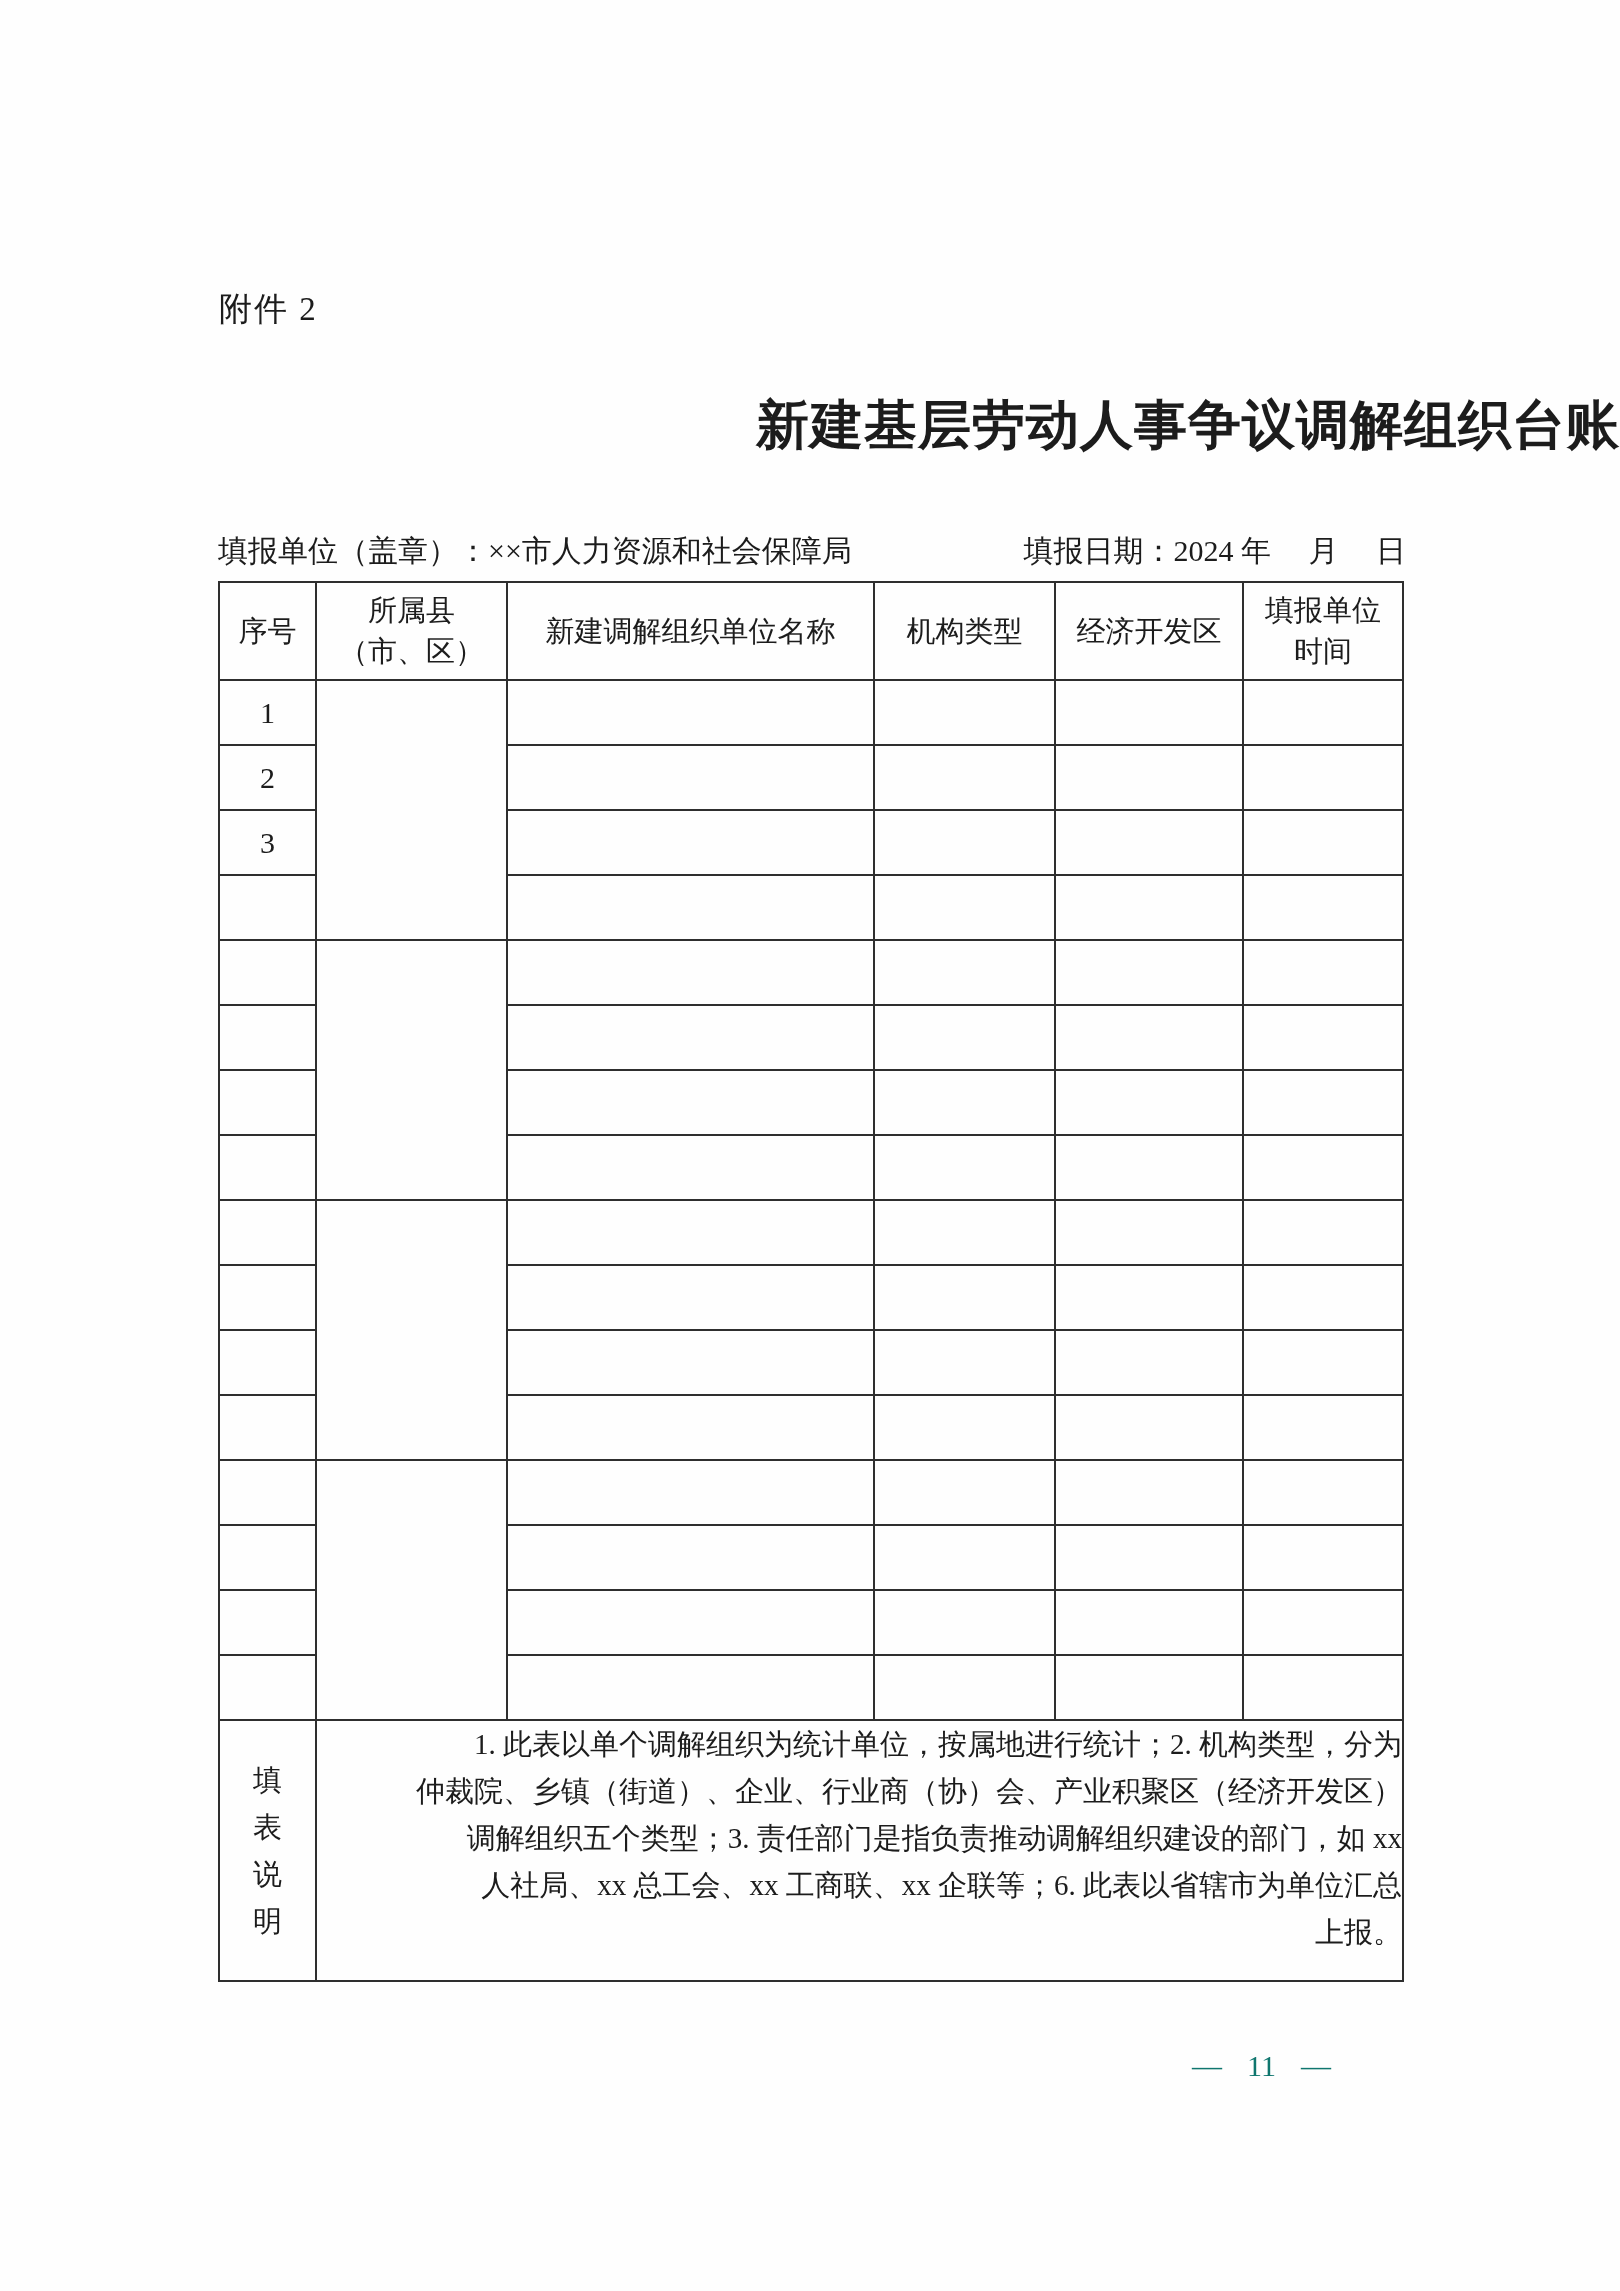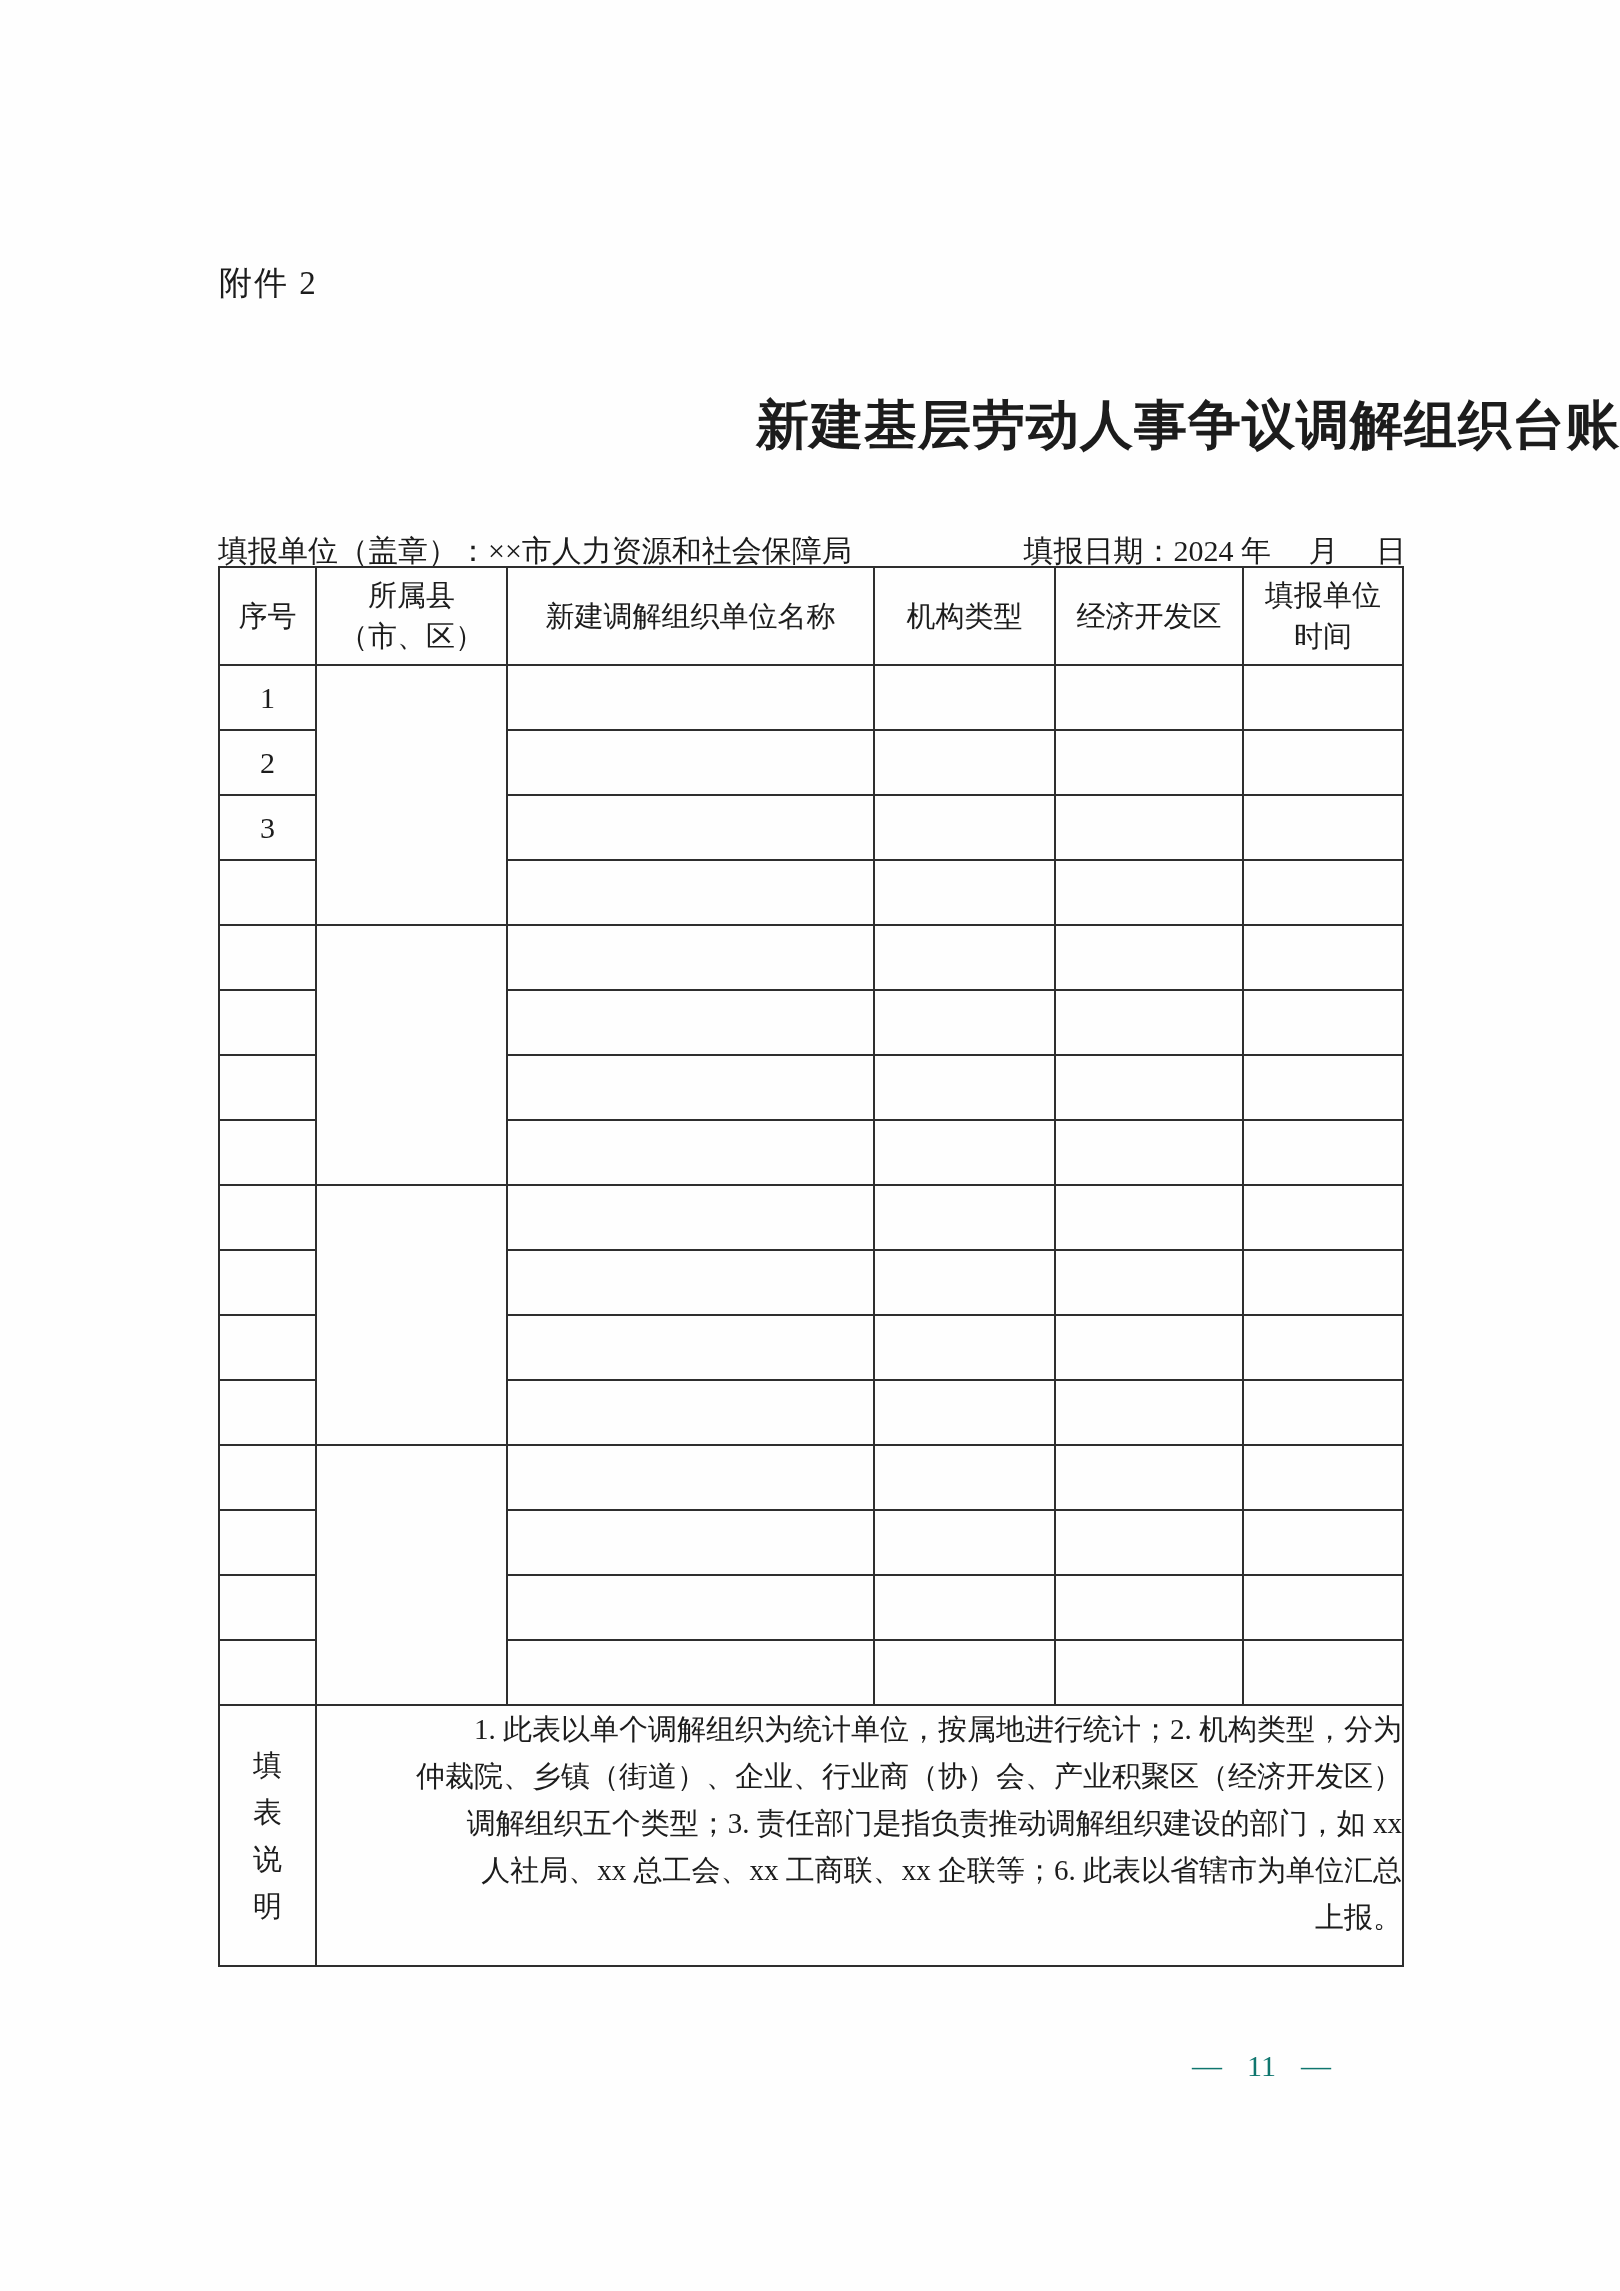--- a/index.html
+++ b/index.html
@@ -5,34 +5,34 @@
   html,body{margin:0;padding:0;}
   body{
     position:relative;
     width:1620px;height:2292px;
     background:#fefefe;
     color:#1c1c1c;
     font-family:"Liberation Serif","DejaVu Serif",serif;
     overflow:hidden;
   }
   .attachment-label{
-    position:absolute;left:219px;top:261px;
+    position:absolute;left:219px;top:287px;
     font-size:33px;letter-spacing:2px;
   }
   .doc-title{
     position:absolute;left:0;top:390px;width:100%;
     text-align:right;font-size:53px;font-weight:700;letter-spacing:1px;
   }
   .info-line{
     position:absolute;left:218px;top:531px;width:1188px;
     display:flex;justify-content:space-between;
     font-size:30px;white-space:pre;gap:32px;
   }
   table.form-table{
-    position:absolute;left:218px;top:566px;width:1020px;
+    position:absolute;left:218px;top:581px;width:1020px;
     border-collapse:collapse;table-layout:fixed;
     border:2.9px solid #2e2e2e;
   }
   .form-table th,.form-table td{
     border:2px solid #2e2e2e;padding:0;overflow:hidden;
   }
   .form-table thead tr{height:98px;}
   .form-table th{
     font-weight:400;font-size:29px;text-align:center;vertical-align:middle;
     white-space:pre-line;line-height:41px;

